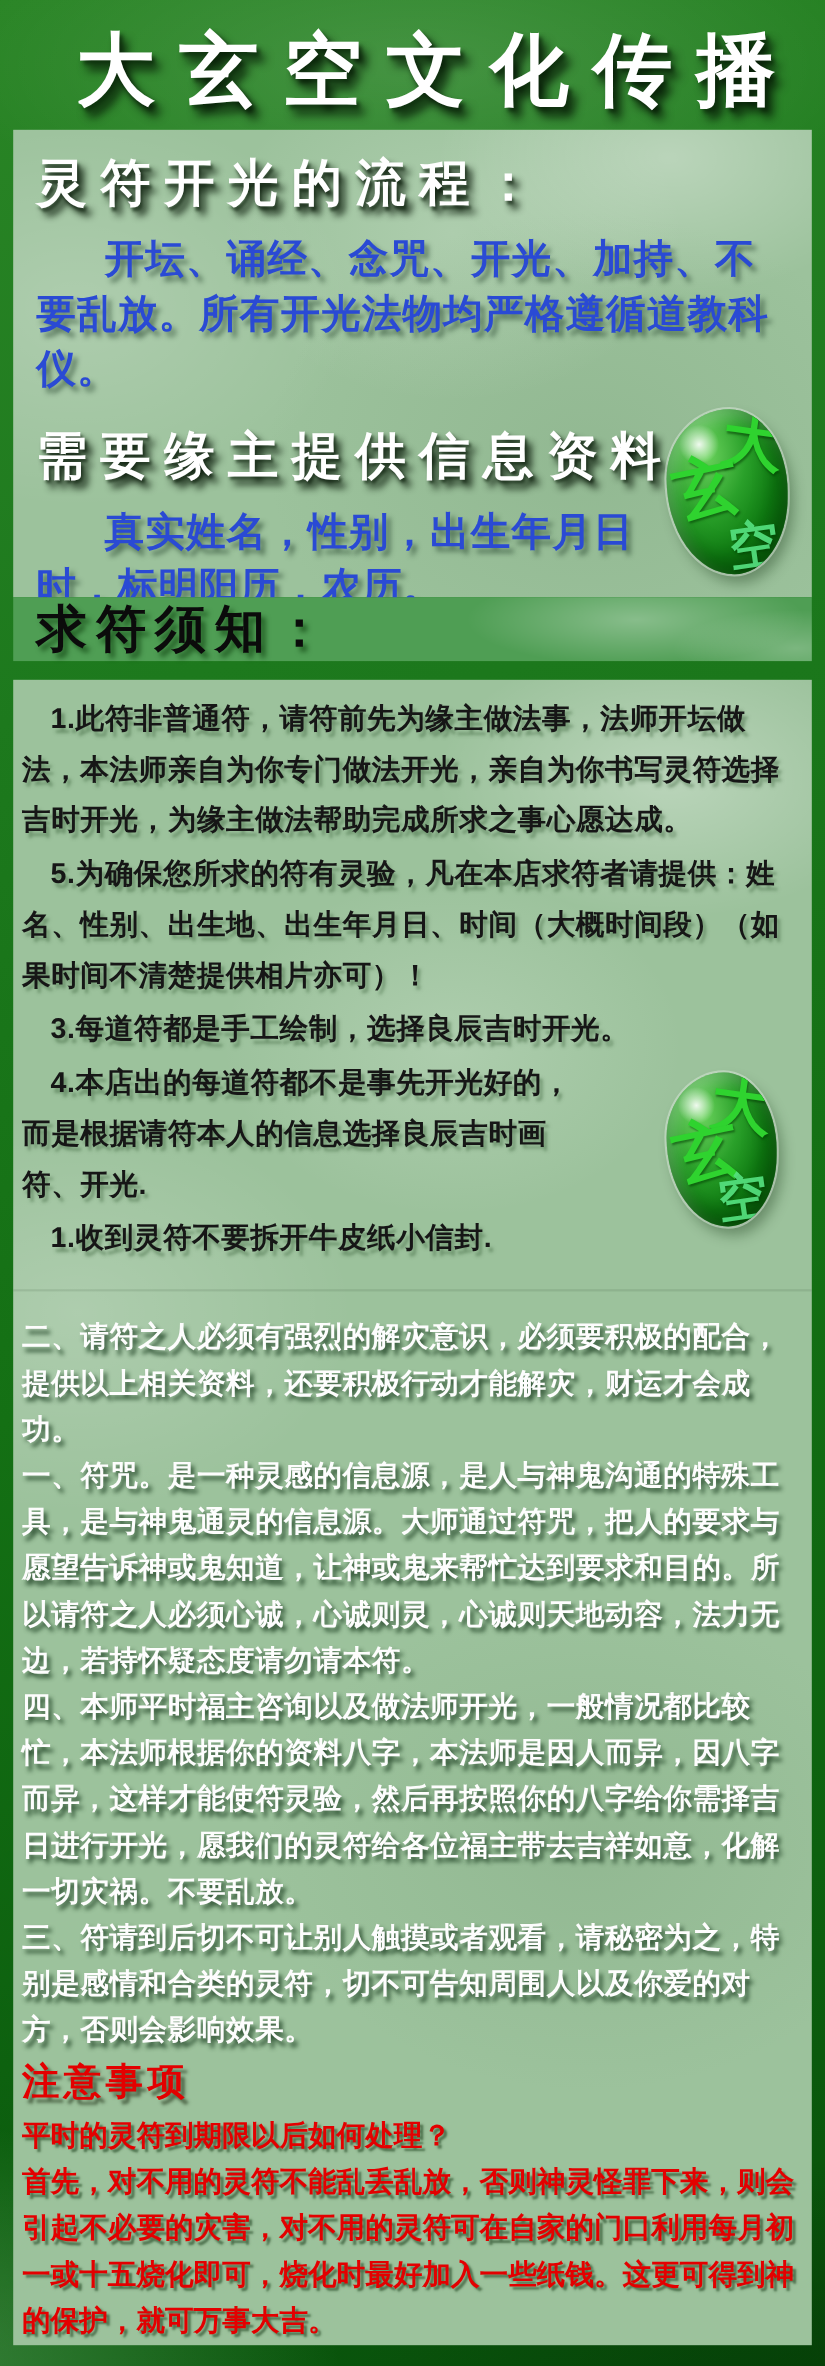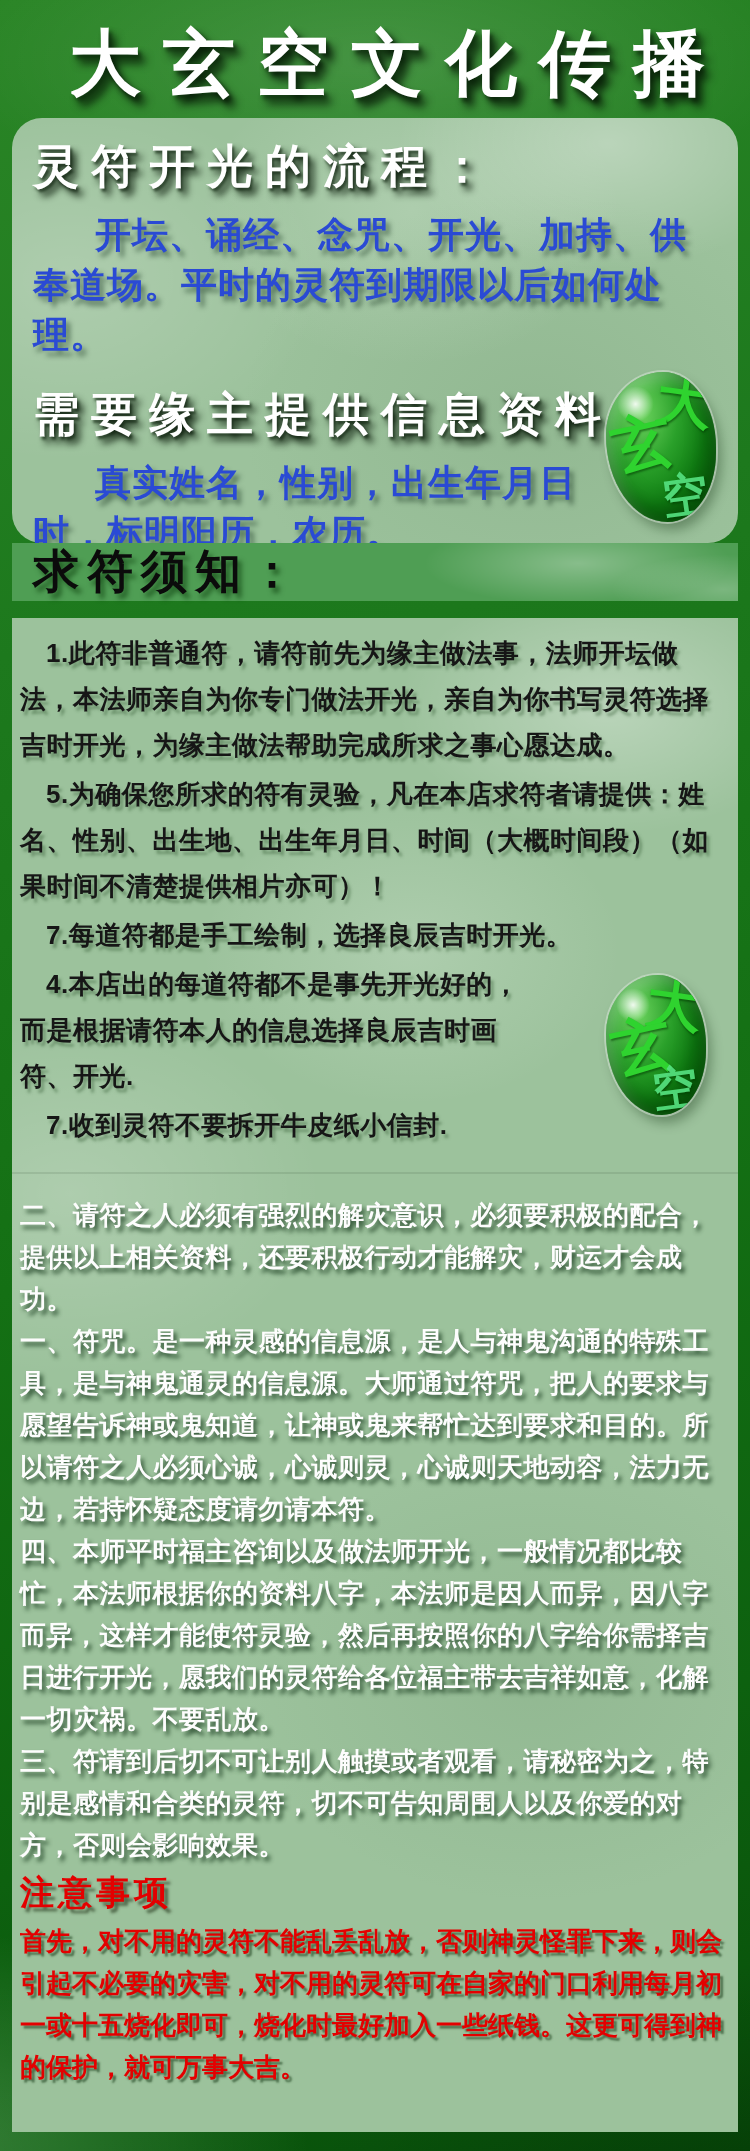--- a/index.html
+++ b/index.html
@@ -22,21 +22,21 @@
   
   .panel{
     position:absolute;left:12px;width:726px;box-sizing:border-box;
     background:
       radial-gradient(ellipse 300px 180px at 82% 6%, rgba(255,255,255,0.30), transparent 70%),
       radial-gradient(ellipse 360px 260px at 8% 38%, rgba(255,255,255,0.18), transparent 70%),
       radial-gradient(ellipse 300px 220px at 55% 22%, rgba(235,245,235,0.22), transparent 70%),
       radial-gradient(ellipse 420px 320px at 72% 70%, rgba(110,150,110,0.22), transparent 70%),
       #9cc29c;
   }
-  #panel-top{top:118px;height:425px;padding:10px 21px 0 21px;border-radius:30px;}
+  #panel-top{top:118px;height:425px;padding:10px 21px 0 21px;}
   #panel-main{top:618px;height:1514px;padding:12px 16px 0 8px;overflow:hidden;}
   
   #band{
     position:absolute;left:12px;top:543px;width:726px;height:58px;box-sizing:border-box;
     display:flex;align-items:center;padding-left:21px;
     background:
       radial-gradient(ellipse 220px 60px at 78% 35%, rgba(255,255,255,0.32), transparent 70%),
       radial-gradient(ellipse 160px 50px at 98% 80%, rgba(255,255,255,0.25), transparent 70%),
       #4f9e54;
   }
@@ -110,44 +110,45 @@
 </style>
 </head>
 <body>
 
 <div id="poster">
 
   <div class="main-title">大玄空文化传播</div>
 
   <div class="panel" id="panel-top">
     <div class="cal-heading">灵符开光的流程：</div>
-    <p class="blue-par">开坛、诵经、念咒、开光、加持、供奉道场。平时的灵符到期限以后如何处理。</p>
+    <p class="blue-par">开坛、诵经、念咒、开光、加持、不要乱放。所有开光法物均严格遵循道教科仪。</p>
     <div class="cal-heading second">需要缘主提供信息资料：</div>
     <p class="blue-par wrap-logo">真实姓名，性别，出生年月日时，标明阳历，农历。</p>
   </div>
 
   <div id="band">
     <span class="band-heading">求符须知：</span>
   </div>
 
   <div class="panel" id="panel-main">
     <p class="num-item">1.此符非普通符，请符前先为缘主做法事，法师开坛做法，本法师亲自为你专门做法开光，亲自为你书写灵符选择吉时开光，为缘主做法帮助完成所求之事心愿达成。</p>
     <p class="num-item">5.为确保您所求的符有灵验，凡在本店求符者请提供：姓名、性别、出生地、出生年月日、时间（大概时间段）（如果时间不清楚提供相片亦可）！</p>
-    <p class="num-item">7.每道符都是手工绘制，选择良辰吉时开光。</p>
+    <p class="num-item">3.每道符都是手工绘制，选择良辰吉时开光。</p>
     <p class="num-item wrap-logo">4.本店出的每道符都不是事先开光好的，而是根据请符本人的信息选择良辰吉时画符、开光.</p>
-    <p class="num-item">7.收到灵符不要拆开牛皮纸小信封.</p>
+    <p class="num-item">1.收到灵符不要拆开牛皮纸小信封.</p>
 
     <div class="seam"></div>
 
     <p class="white-par">二、请符之人必须有强烈的解灾意识，必须要积极的配合，提供以上相关资料，还要积极行动才能解灾，财运才会成功。</p>
     <p class="white-par">一、符咒。是一种灵感的信息源，是人与神鬼沟通的特殊工具，是与神鬼通灵的信息源。大师通过符咒，把人的要求与愿望告诉神或鬼知道，让神或鬼来帮忙达到要求和目的。所以请符之人必须心诚，心诚则灵，心诚则天地动容，法力无边，若持怀疑态度请勿请本符。</p>
     <p class="white-par">四、本师平时福主咨询以及做法师开光，一般情况都比较忙，本法师根据你的资料八字，本法师是因人而异，因八字而异，这样才能使符灵验，然后再按照你的八字给你需择吉日进行开光，愿我们的灵符给各位福主带去吉祥如意，化解一切灾祸。不要乱放。</p>
     <p class="white-par">三、符请到后切不可让别人触摸或者观看，请秘密为之，特别是感情和合类的灵符，切不可告知周围人以及你爱的对方，否则会影响效果。</p>
 
     <div class="warn-heading">注意事项</div>
+    <p class="warn-question">平时的灵符到期限以后如何处理？</p>
     <p class="warn-body">首先，对不用的灵符不能乱丢乱放，否则神灵怪罪下来，则会引起不必要的灾害，对不用的灵符可在自家的门口利用每月初一或十五烧化即可，烧化时最好加入一些纸钱。这更可得到神的保护，就可万事大吉。</p>
   </div>
 
   <div class="logo-blob" id="logo-blob-1">
     <div class="blob-body">
       <div class="blob-shine"></div>
       <span class="blob-char c-da">大</span>
       <span class="blob-char c-xuan">玄</span>
       <span class="blob-char c-kong">空</span>
     </div>

